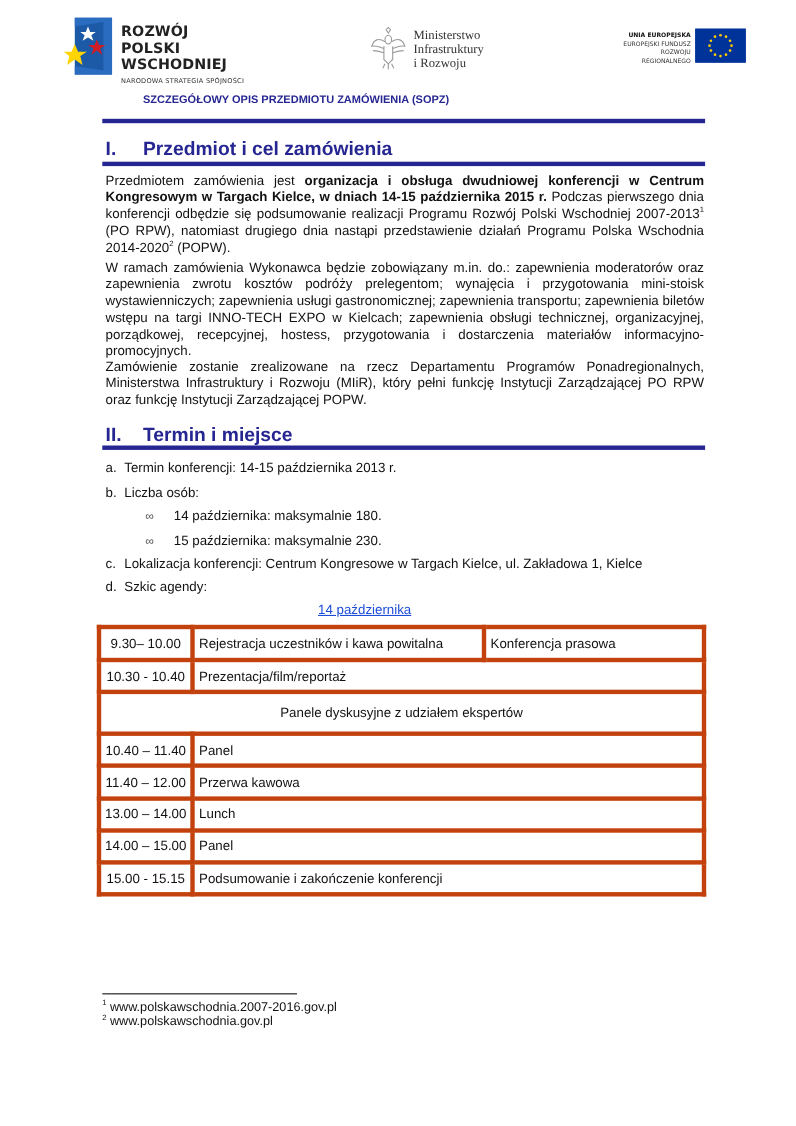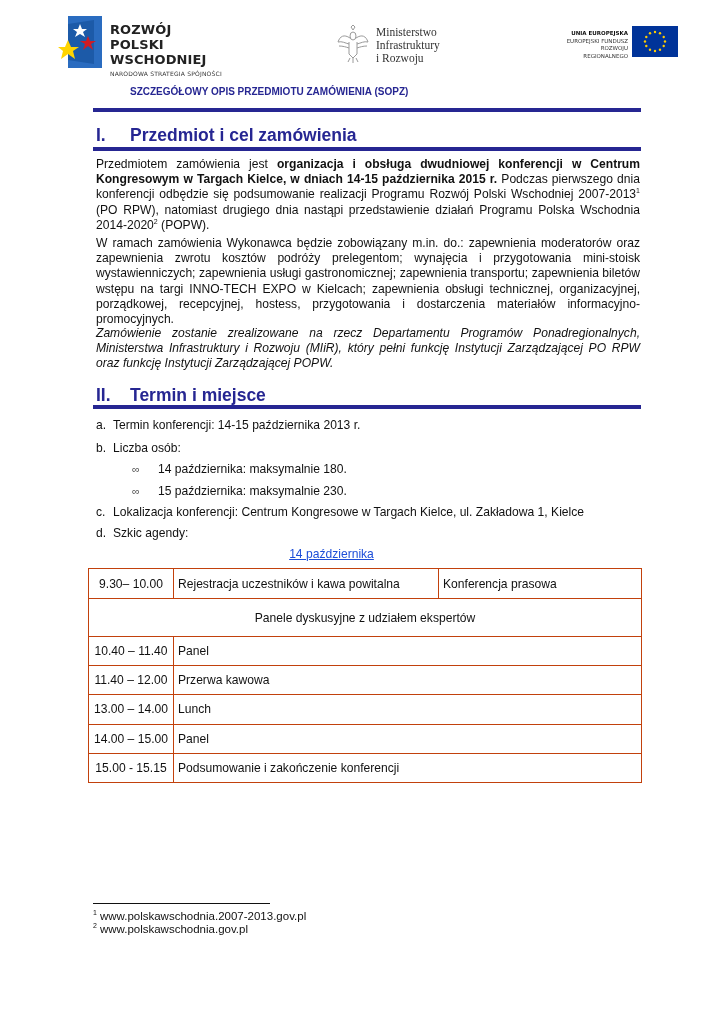--- a/index.html
+++ b/index.html
@@ -34,21 +34,21 @@
 
   
   .li { position: absolute; font-size: 12.1px; color: #111; white-space: nowrap; }
   .li .m { display: inline-block; width: 17px; }
   .bul { position: absolute; font-size: 11px; color: #555; }
 
   .day-title { position: absolute; left: 0; width: 663px; text-align: center; top: 547px; font-size: 12.1px; text-decoration: underline; color: #1d4ed8; }
 
   
   table.agenda { position: absolute; left: 88px; top: 568px; width: 554px; border-collapse: collapse; font-size: 12.1px; color: #111; }
-  table.agenda td { border: 1px solid #c2410c; height: 29.2px; padding: 0 4px; vertical-align: middle; margin-top: 33px; }
+  table.agenda td { border: 4px solid #c2410c; height: 29.2px; padding: 0 4px; vertical-align: middle; margin-top: 33px; }
   table.agenda td.time { width: 85px; text-align: center; white-space: nowrap; padding: 0 2px; }
   table.agenda td.center { text-align: center; }
   table.agenda tr.r1 td { height: 30px; }
   table.agenda tr.r2 td, table.agenda tr.r4 td { height: 38px; }
 
   
   .fn-rule { position: absolute; left: 93px; top: 903px; width: 177px; height: 1px; background: #111; }
   .fn { position: absolute; left: 93px; font-size: 11.5px; color: #111; white-space: nowrap; }
   .fn sup { font-size: 7px; margin-right: 3px; }
 </style>
@@ -122,21 +122,21 @@
   <span class="num">I.</span><span>Przedmiot i cel zamówienia</span>
 </div>
 <div class="bar" style="top:147px;"></div>
 
 <div class="para" style="top:157px;">
   <span>Przedmiotem zamówienia jest </span><b>organizacja i obsługa dwudniowej konferencji w Centrum Kongresowym w Targach Kielce, w dniach 14-15 października 2015 r.</b><span> Podczas pierwszego dnia konferencji odbędzie się podsumowanie realizacji Programu Rozwój Polski Wschodniej 2007-2013</span><sup>1</sup><span> (PO RPW), natomiast drugiego dnia nastąpi przedstawienie działań Programu Polska Wschodnia 2014-2020</span><sup>2</sup><span> (POPW).</span>
 </div>
 
 <div class="para" style="top:236px;">W ramach zamówienia Wykonawca będzie zobowiązany m.in. do.: zapewnienia moderatorów oraz zapewnienia zwrotu kosztów podróży prelegentom; wynajęcia i przygotowania mini-stoisk wystawienniczych; zapewnienia usługi gastronomicznej; zapewnienia transportu; zapewnienia biletów wstępu na targi INNO-TECH EXPO w Kielcach; zapewnienia obsługi technicznej, organizacyjnej, porządkowej, recepcyjnej, hostess, przygotowania i dostarczenia materiałów informacyjno-promocyjnych.</div>
 
-<div class="para" style="top:326px;font-style:italic;">Zamówienie zostanie zrealizowane na rzecz Departamentu Programów Ponadregionalnych, Ministerstwa Infrastruktury i Rozwoju (MIiR), który pełni funkcję Instytucji Zarządzającej PO RPW oraz funkcję Instytucji Zarządzającej POPW.</div>
+<div class="para" style="top:326px;">Zamówienie zostanie zrealizowane na rzecz Departamentu Programów Ponadregionalnych, Ministerstwa Infrastruktury i Rozwoju (MIiR), który pełni funkcję Instytucji Zarządzającej PO RPW oraz funkcję Instytucji Zarządzającej POPW.</div>
 
 <div class="sec-h" style="top:385px;">
   <span class="num">II.</span><span>Termin i miejsce</span>
 </div>
 <div class="bar" style="top:405px;"></div>
 
 <div class="li" style="left:96px; top:418px;">
   <span class="m">a.</span><span>Termin konferencji: 14-15 października 2013 r.</span>
 </div>
 <div class="li" style="left:96px; top:441px;">
@@ -159,20 +159,24 @@
 
 <div class="day-title">14 października</div>
 
 <table class="agenda">
   <tbody>
       <tr class="r1">
     <td class="time">9.30– 10.00</td>
     <td style="width:265px;">Rejestracja uczestników i kawa powitalna</td>
     <td>Konferencja prasowa</td>
   </tr>
+  <tr>
+    <td class="time">10.30 - 10.40</td>
+    <td colspan="2">Prezentacja/film/reportaż</td>
+  </tr>
   <tr class="r4">
     <td colspan="3" class="center">Panele dyskusyjne z udziałem ekspertów</td>
   </tr>
   <tr>
     <td class="time">10.40 – 11.40</td>
     <td colspan="2">Panel</td>
   </tr>
   <tr>
     <td class="time">11.40 – 12.00</td>
     <td colspan="2">Przerwa kawowa</td>
@@ -187,17 +191,17 @@
   </tr>
   <tr>
     <td class="time">15.00 - 15.15</td>
     <td colspan="2">Podsumowanie i zakończenie konferencji</td>
   </tr>
 </tbody>
   </table>
 
 <div class="fn-rule"></div>
 <div class="fn" style="top:909px;">
-  <sup>1</sup><span>www.polskawschodnia.2007-2013.gov.pl</span>
+  <sup>1</sup><span>www.polskawschodnia.2007-2016.gov.pl</span>
 </div>
 <div class="fn" style="top:922px;">
   <sup>2</sup><span>www.polskawschodnia.gov.pl</span>
 </div>
 
 </body></html>

